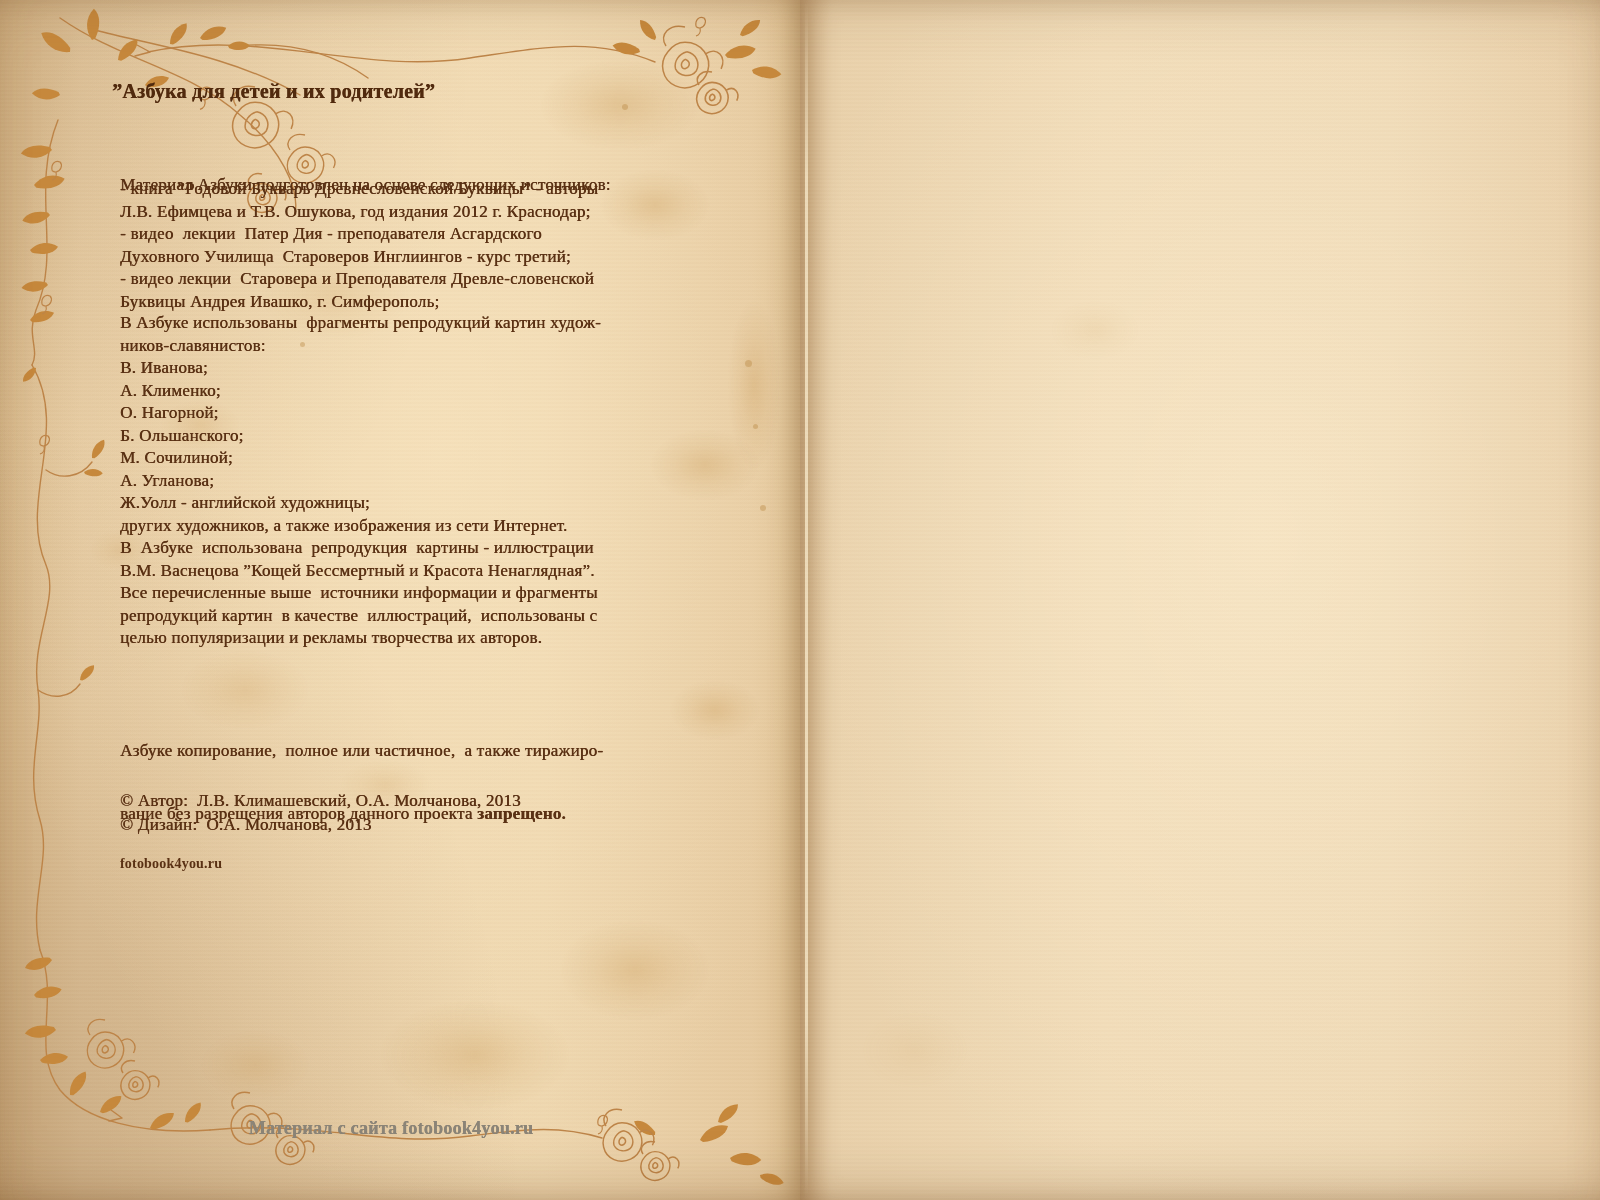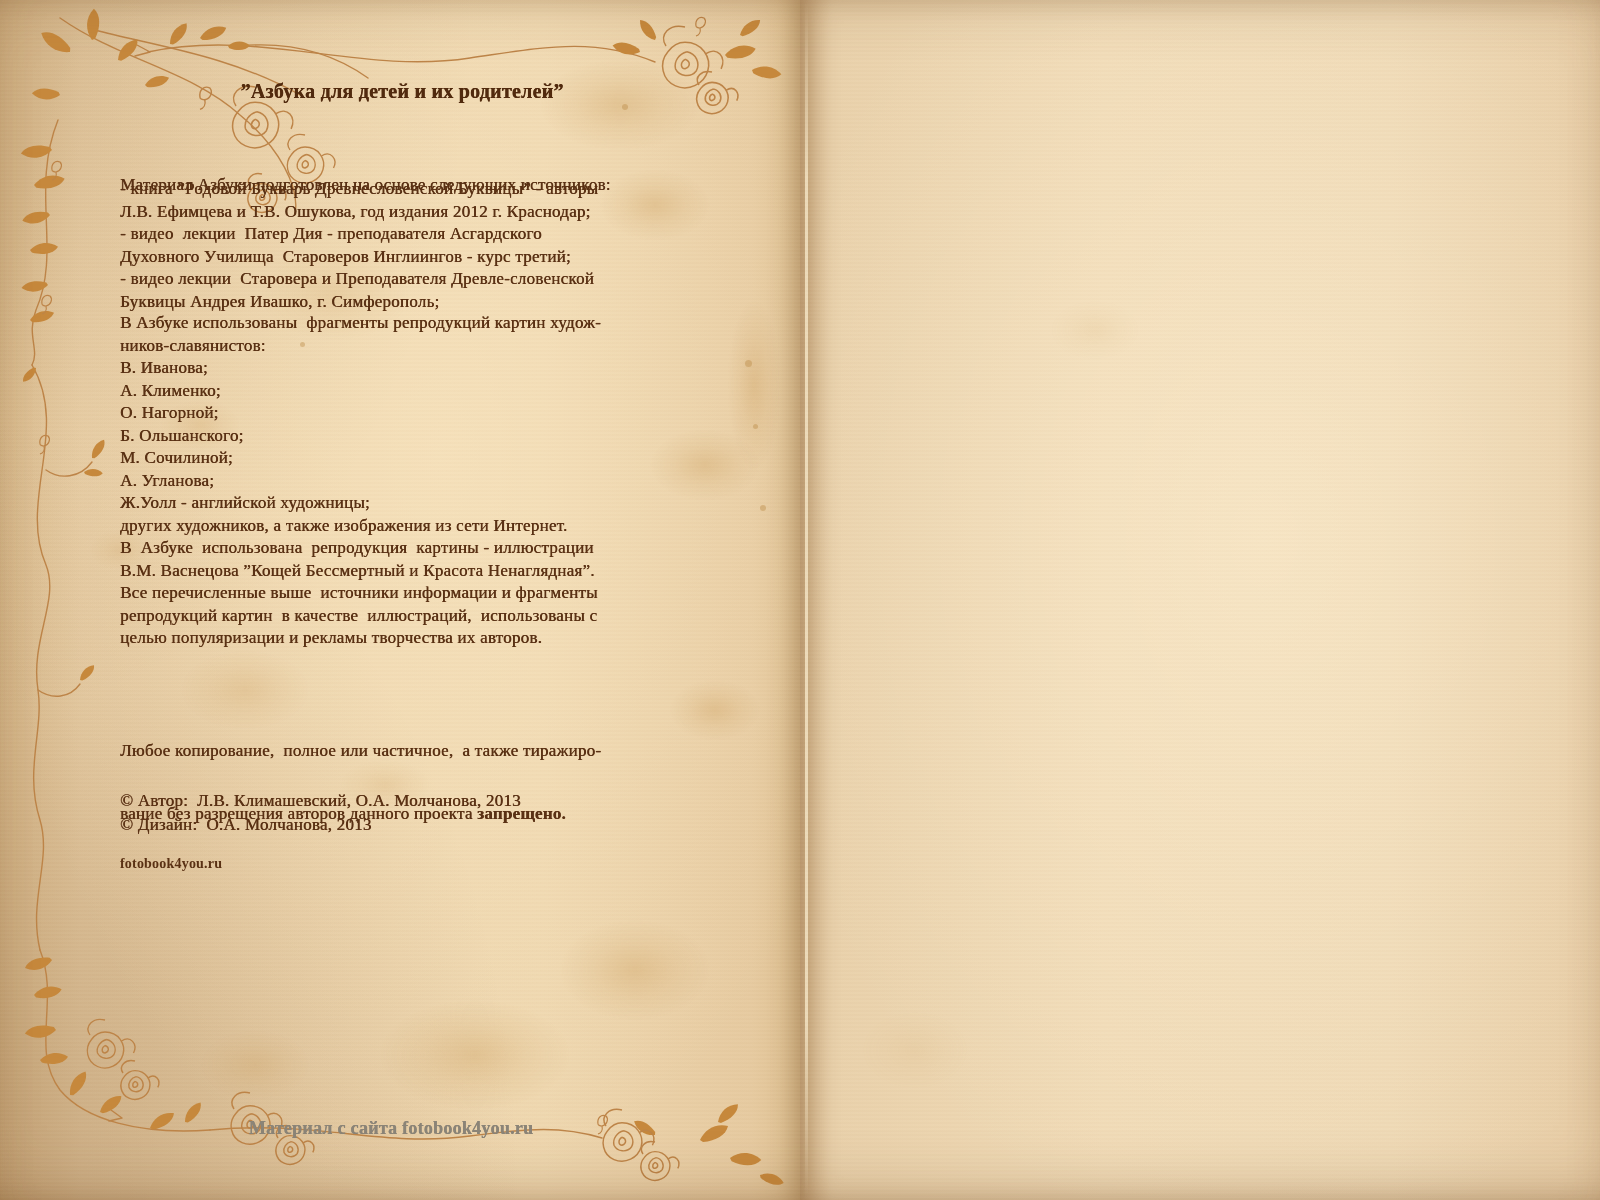--- a/index.html
+++ b/index.html
@@ -36,21 +36,21 @@
     box-shadow:inset 0 26px 60px -30px rgba(118,78,36,0.30), inset 0 -28px 64px -30px rgba(112,72,32,0.38);}
   
   .stain{position:absolute;border-radius:50%;filter:blur(1px);pointer-events:none;
     background:radial-gradient(closest-side, rgba(196,146,76,0.28), rgba(196,146,76,0.10) 55%, transparent);}
   .dot{position:absolute;border-radius:50%;pointer-events:none;background:rgba(186,134,66,0.4);}
   
   .txt{position:absolute;color:#5a3114;font-size:17px;letter-spacing:0.25px;
        text-shadow:0.4px 0 0 currentColor;white-space:pre-wrap;}
   .col{left:120px;width:572px;}
   .line{line-height:22.5px;}
-  #title{top:80px;left:112px;width:580px;text-align:center;font-weight:bold;font-size:20px;color:#512a0e;}
+  #title{top:80px;left:112px;width:580px;font-weight:bold;font-size:20px;color:#512a0e;}
   #intro{top:134px;}
   #sources{top:178px;}
   #artists{top:312px;}
   #copy{top:700px;}
   #copyright{top:789px;}
   #copyright .line{line-height:23.5px;}
   #site{top:856px;font-weight:bold;font-size:14px;letter-spacing:0.2px;text-shadow:none;}
   #footer{top:1118px;left:101px;width:580px;text-align:center;color:#8b8477;
           font-weight:bold;font-size:18px;text-shadow:0.3px 0 0 currentColor;}
   .bold{font-weight:bold;}
@@ -184,21 +184,21 @@
 
   <div id="intro" class="txt col">
     <div class="line">Материал Азбуки подготовлен на основе следующих источников:</div>
   </div>
 
   <div id="sources" class="txt col"><div class="line">- книга ”Родовой Букварь Древнесловенской Буквицы” - авторы</div><div class="line">Л.В. Ефимцева и Т.В. Ошукова, год издания 2012 г. Краснодар;</div><div class="line">- видео  лекции  Патер Дия - преподавателя Асгардского</div><div class="line">Духовного Училища  Староверов Инглиингов - курс третий;</div><div class="line">- видео лекции  Старовера и Преподавателя Древле-словенской</div><div class="line">Буквицы Андрея Ивашко, г. Симферополь;</div></div>
 
   <div id="artists" class="txt col"><div class="line">В Азбуке использованы  фрагменты репродукций картин худож-</div><div class="line">ников-славянистов:</div><div class="line">В. Иванова;</div><div class="line">А. Клименко;</div><div class="line">О. Нагорной;</div><div class="line">Б. Ольшанского;</div><div class="line">М. Сочилиной;</div><div class="line">А. Угланова;</div><div class="line">Ж.Уолл - английской художницы;</div><div class="line">других художников, а также изображения из сети Интернет.</div><div class="line">В  Азбуке  использована  репродукция  картины - иллюстрации</div><div class="line">В.М. Васнецова ”Кощей Бессмертный и Красота Ненаглядная”.</div><div class="line">Все перечисленные выше  источники информации и фрагменты</div><div class="line">репродукций картин  в качестве  иллюстраций,  использованы с</div><div class="line">целью популяризации и рекламы творчества их авторов.</div></div>
 
   <div id="copy" class="txt col">
-    <div><div class="line">Любое копирование,  полное или частичное,  а также тиражиро-</div></div>
+    <div><div class="line">Азбуке копирование,  полное или частичное,  а также тиражиро-</div></div>
     <div class="line"><span>вание без разрешения авторов данного проекта </span><span class="bold">запрещено.</span></div>
   </div>
 
   <div id="copyright" class="txt col"><div class="line">© Автор:  Л.В. Климашевский, О.А. Молчанова, 2013</div><div class="line">© Дизайн:  О.А. Молчанова, 2013</div></div>
 
   <div id="site" class="txt col">fotobook4you.ru</div>
 
   <div id="footer" class="txt">Материал с сайта fotobook4you.ru</div>
 
   <div id="vignette"></div>

